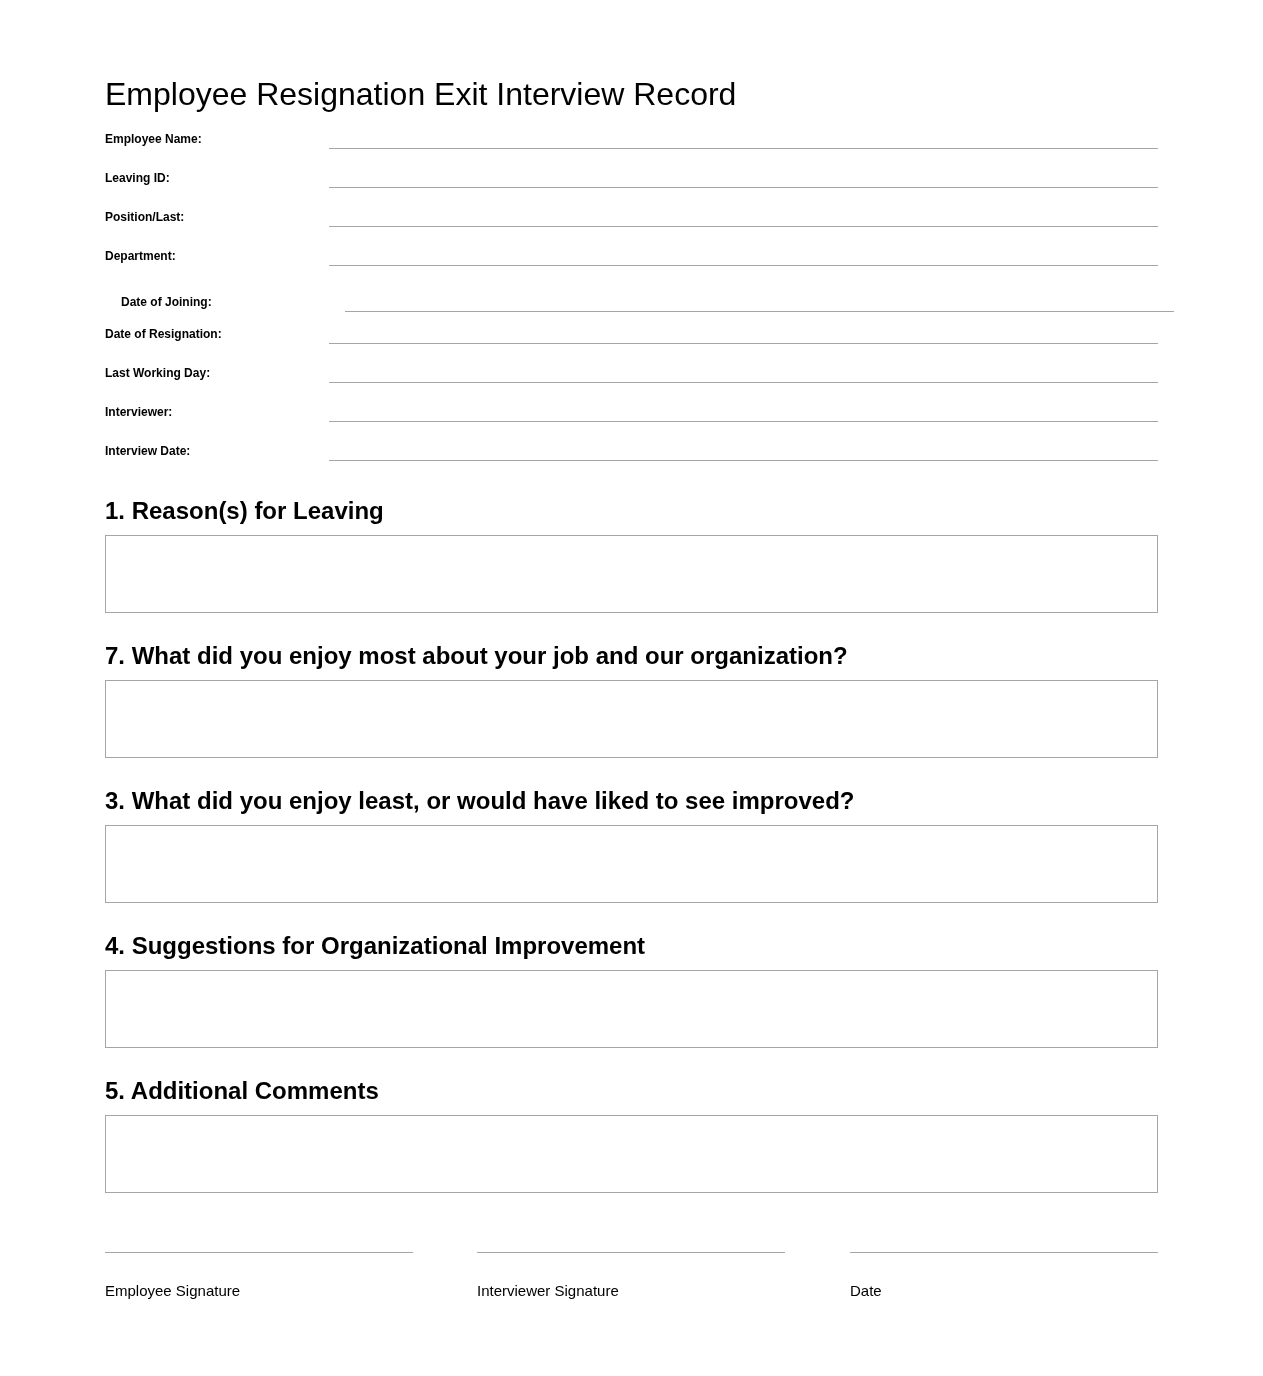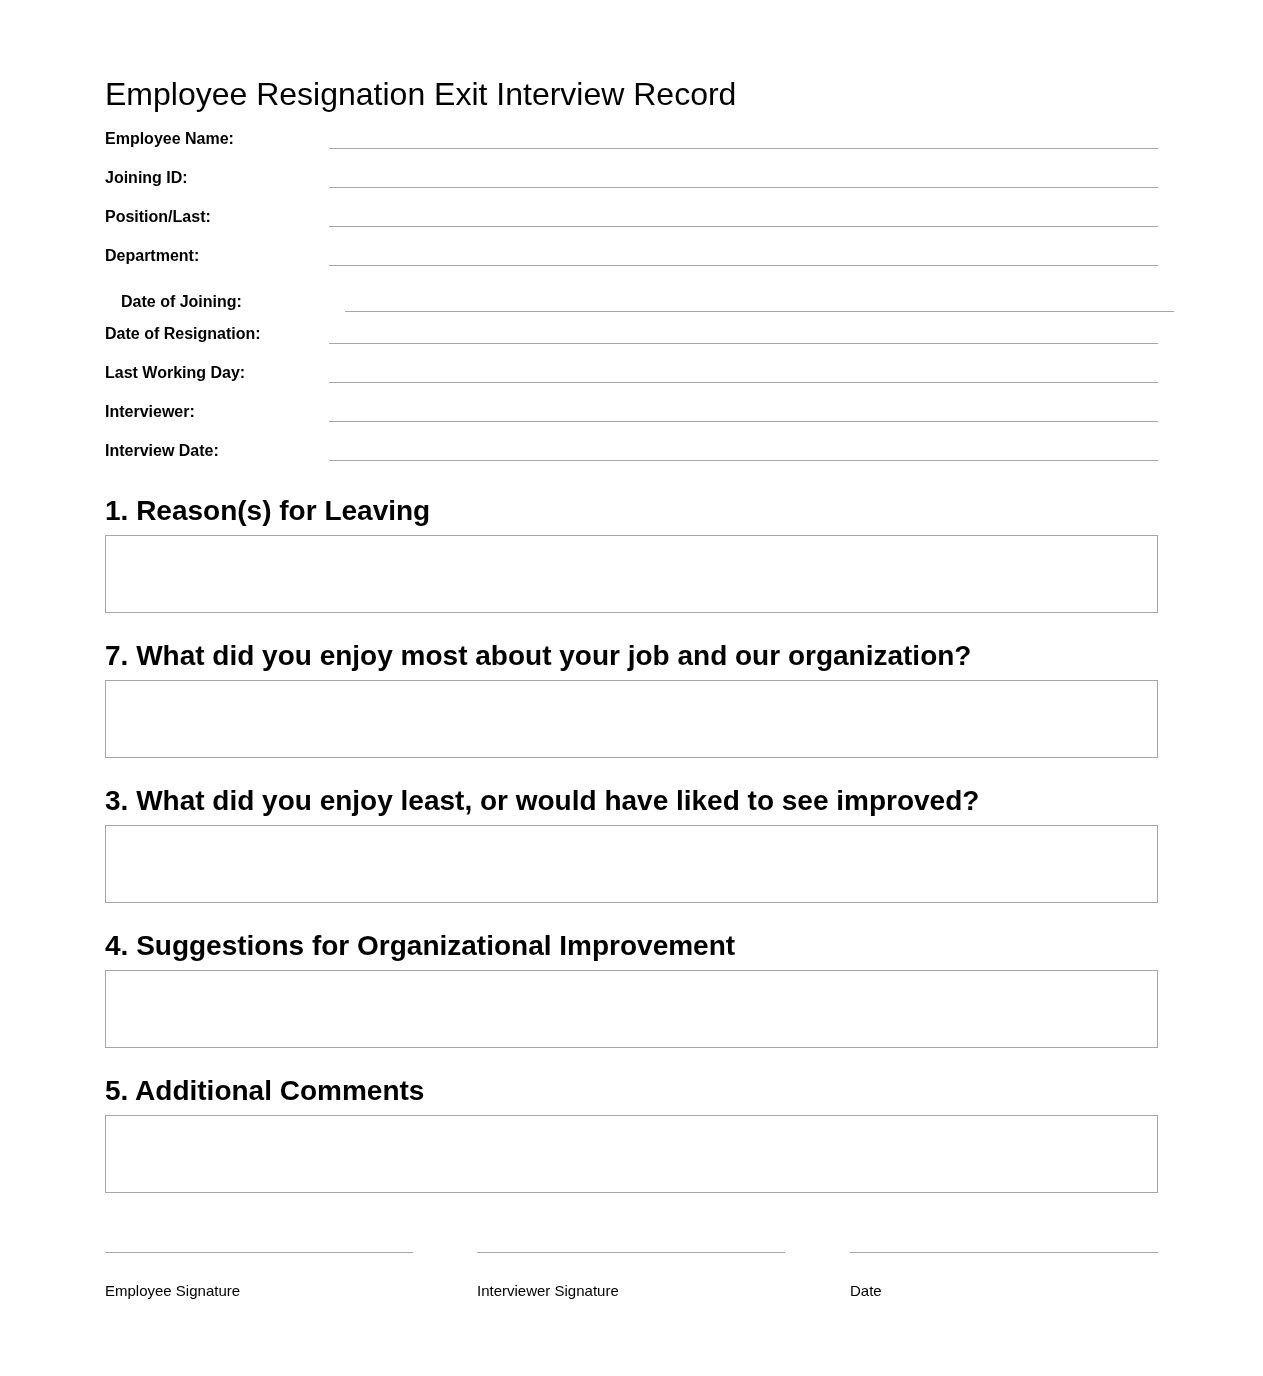--- a/index.html
+++ b/index.html
@@ -1,40 +1,40 @@
 <!DOCTYPE html>
 <html><head>
   <meta charset="utf-8">
   <style>
     html, body { margin: 0; padding: 0; background: #ffffff; }
     body { width: 1263px; height: 1376px; position: relative; font-family: "Liberation Sans", sans-serif; color: #000; }
     .page { position: absolute; left: 105px; top: 0; width: 1053px; }
     .title { position: absolute; top: 74px; left: 0; margin: 0; font-size: 32px; font-weight: normal; line-height: 40px; white-space: nowrap; }
     .info-row { position: absolute; left: 0; width: 1053px; height: 39px; }
-    .info-label { position: absolute; left: 0; top: 0; font-size: 16px; font-weight: bold; line-height: 20px; white-space: nowrap; }
+    .info-label { position: absolute; left: 0; top: 0; font-size: 12px; font-weight: bold; line-height: 20px; white-space: nowrap; }
     .info-line { position: absolute; left: 224px; right: 0; top: 19px; height: 0; border-bottom: 1px solid #a6a6a6; }
-    .section-heading { position: absolute; left: 0; margin: 0; font-size: 28px; font-weight: bold; line-height: 26px; white-space: nowrap; }
+    .section-heading { position: absolute; left: 0; margin: 0; font-size: 24px; font-weight: bold; line-height: 26px; white-space: nowrap; }
     .answer-box { position: absolute; left: 0; width: 1051px; height: 76px; border: 1px solid #a6a6a6; background: #fff; }
     .sig-block { position: absolute; top: 1252px; width: 308px; }
     .sig-line { height: 0; border-bottom: 1px solid #a6a6a6; }
     .sig-label { margin-top: 29px; font-size: 15px; line-height: 18px; white-space: nowrap; }
   </style>
 </head>
 <body>
 
 <div class="page">
 
   <h1 class="title">Employee Resignation Exit Interview Record</h1>
 
   <div class="info-row" style="top:129px;">
     <span class="info-label">Employee Name:</span>
     <div class="info-line"></div>
   </div>
   <div class="info-row" style="top:168px;">
-    <span class="info-label">Joining ID:</span>
+    <span class="info-label">Leaving ID:</span>
     <div class="info-line"></div>
   </div>
   <div class="info-row" style="top:207px;">
     <span class="info-label">Position/Last:</span>
     <div class="info-line"></div>
   </div>
   <div class="info-row" style="top:246px;text-align:right;">
     <span class="info-label">Department:</span>
     <div class="info-line"></div>
   </div>

